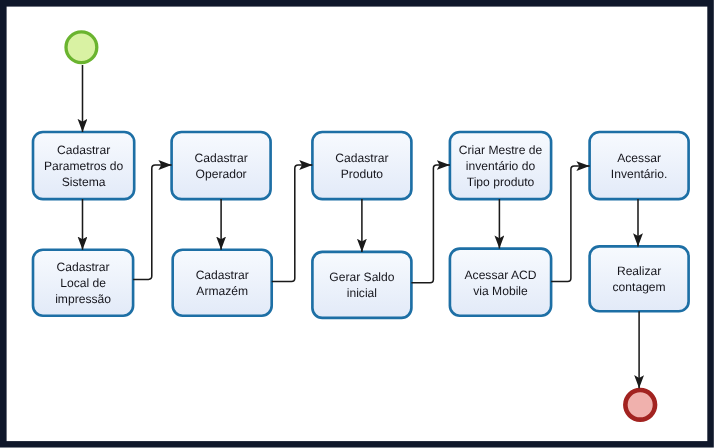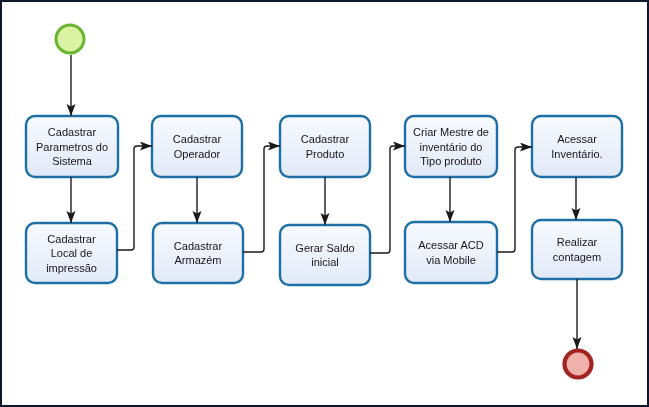--- a/index.html
+++ b/index.html
@@ -1,21 +1,21 @@
 <!DOCTYPE html>
 <html><head>
 <meta charset="utf-8">
 <style>
   html, body { margin: 0; padding: 0; background: #ffffff; }
   .canvas {
     position: relative;
     width: 649px;
     height: 407px;
     box-sizing: border-box;
-    border: 2px solid #0f172a;
+    border: 6px solid #0f172a;
     background: #ffffff;
     overflow: hidden;
   }
   svg { display: block; }
   svg text {
     font-family: "Liberation Sans", "DejaVu Sans", sans-serif;
     font-size: 11px;
     text-anchor: middle;
   }
 </style>

